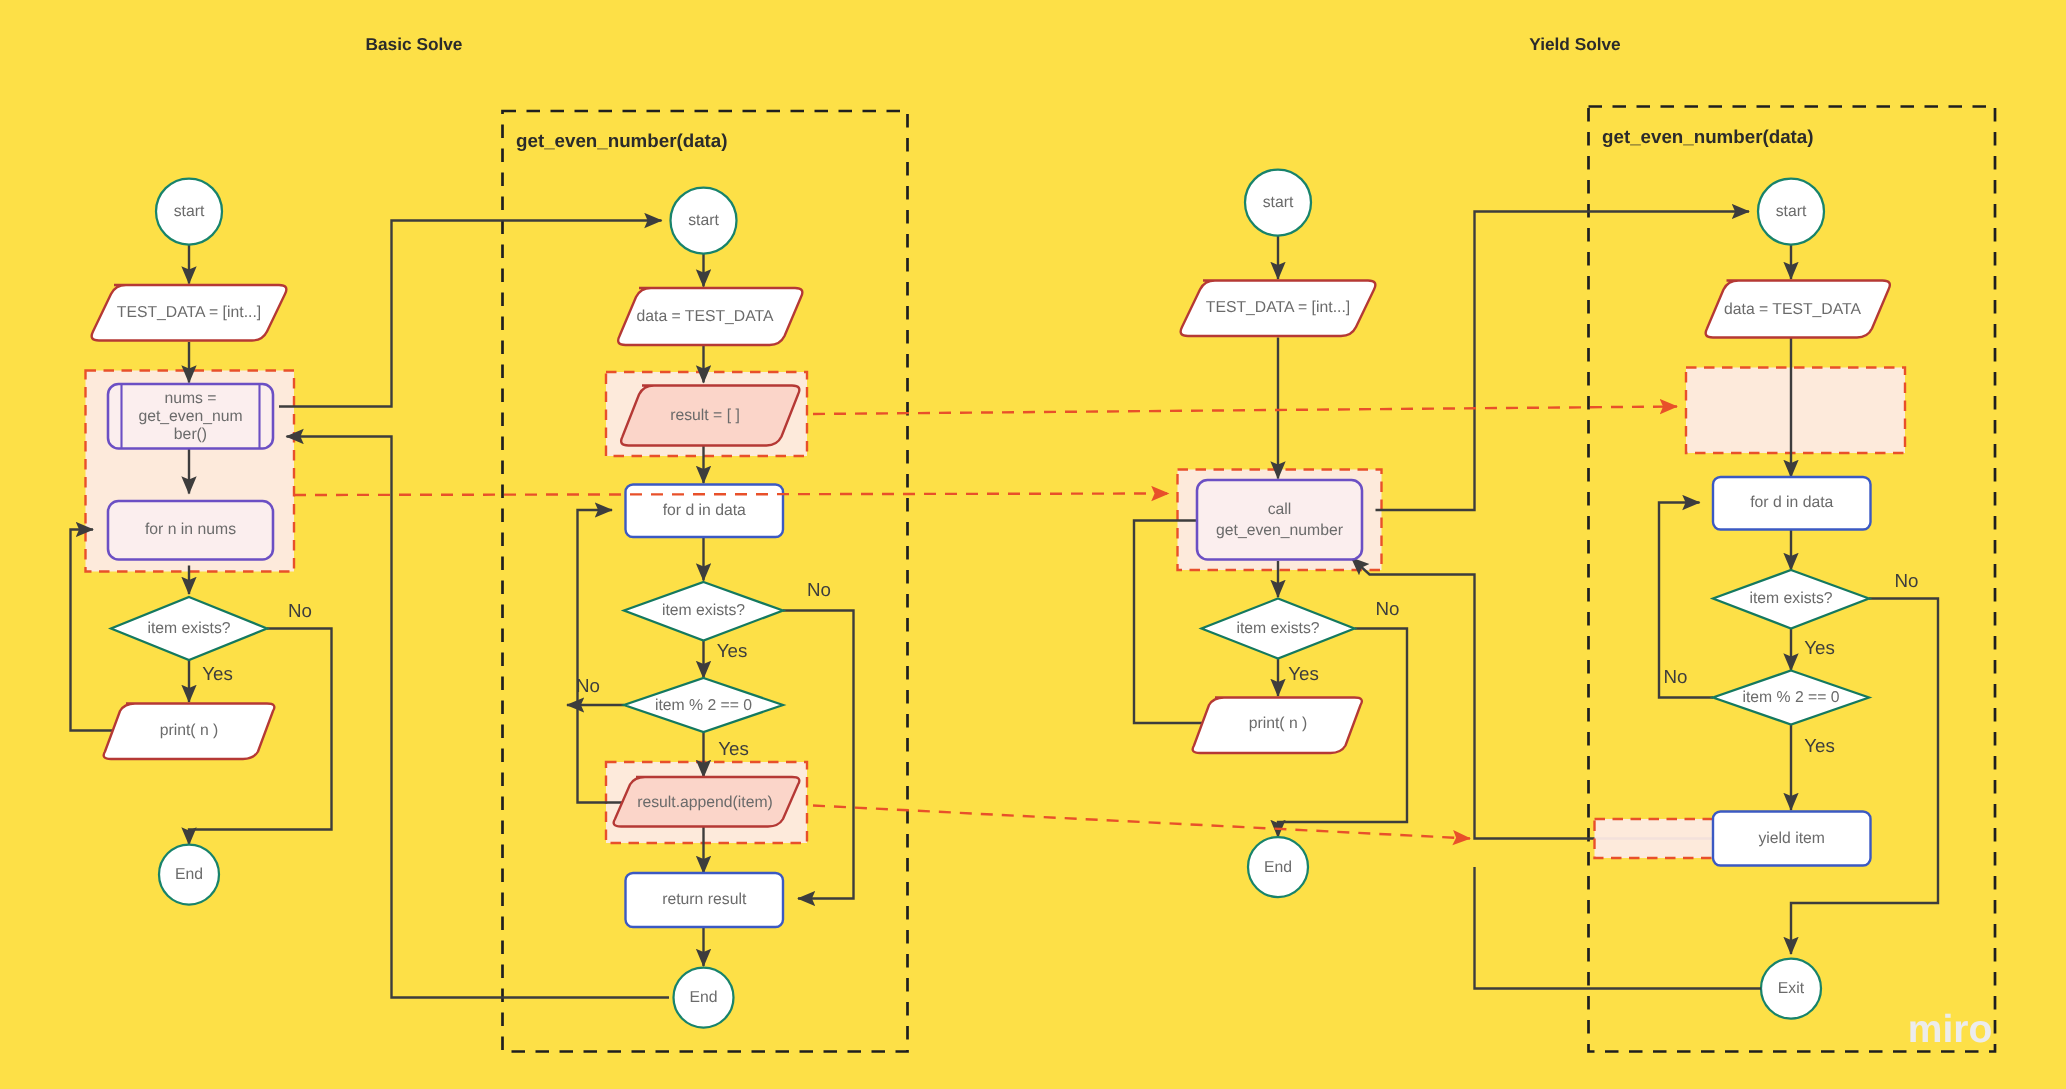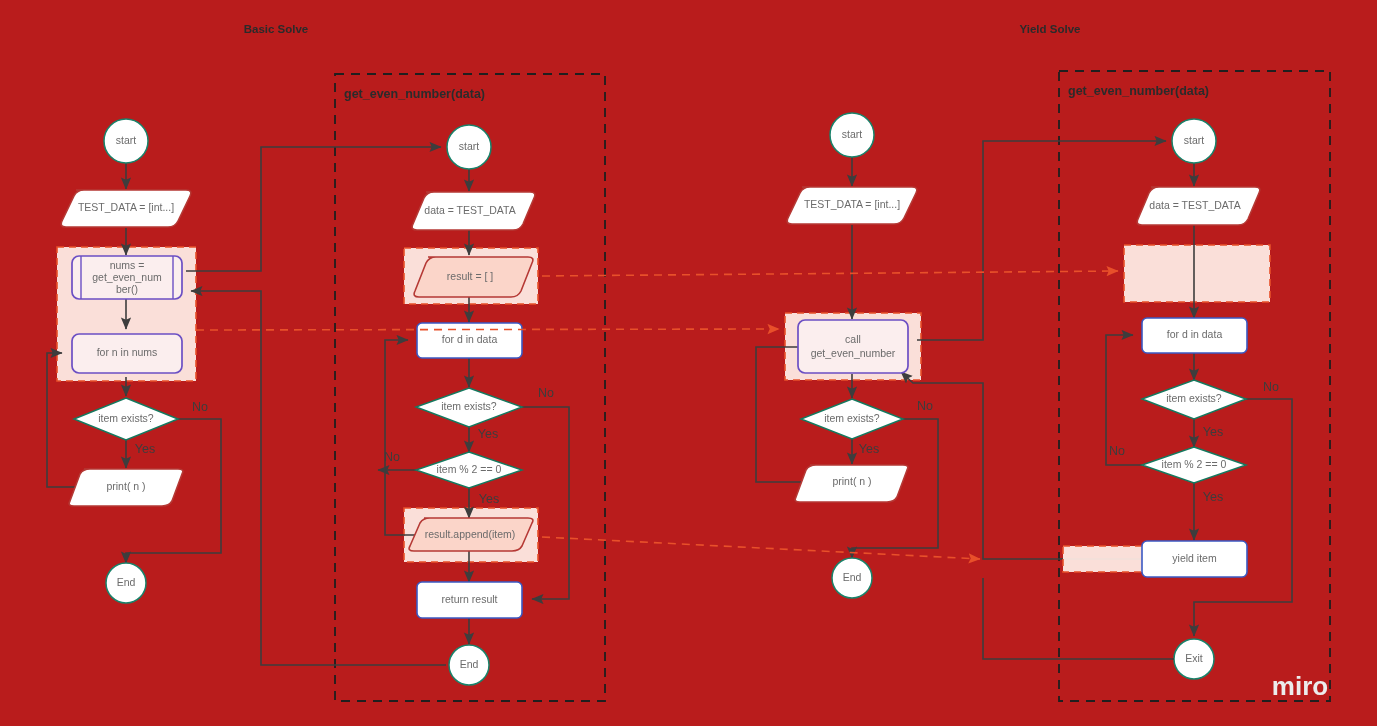--- a/index.html
+++ b/index.html
@@ -10,21 +10,21 @@
   body {
     width: 1377px;
     height: 726px;
     font-family: "Liberation Sans", sans-serif;
     overflow: hidden;
   }
   #board {
     position: relative;
     width: 1377px;
     height: 726px;
-    background: #b91c1c;
+    background: #fde047;
   }
   svg.layer {
     position: absolute;
     top: 0;
     left: 0;
     width: 1377px;
     height: 726px;
   }
   .node-label {
     font-family: "Liberation Sans", sans-serif;

